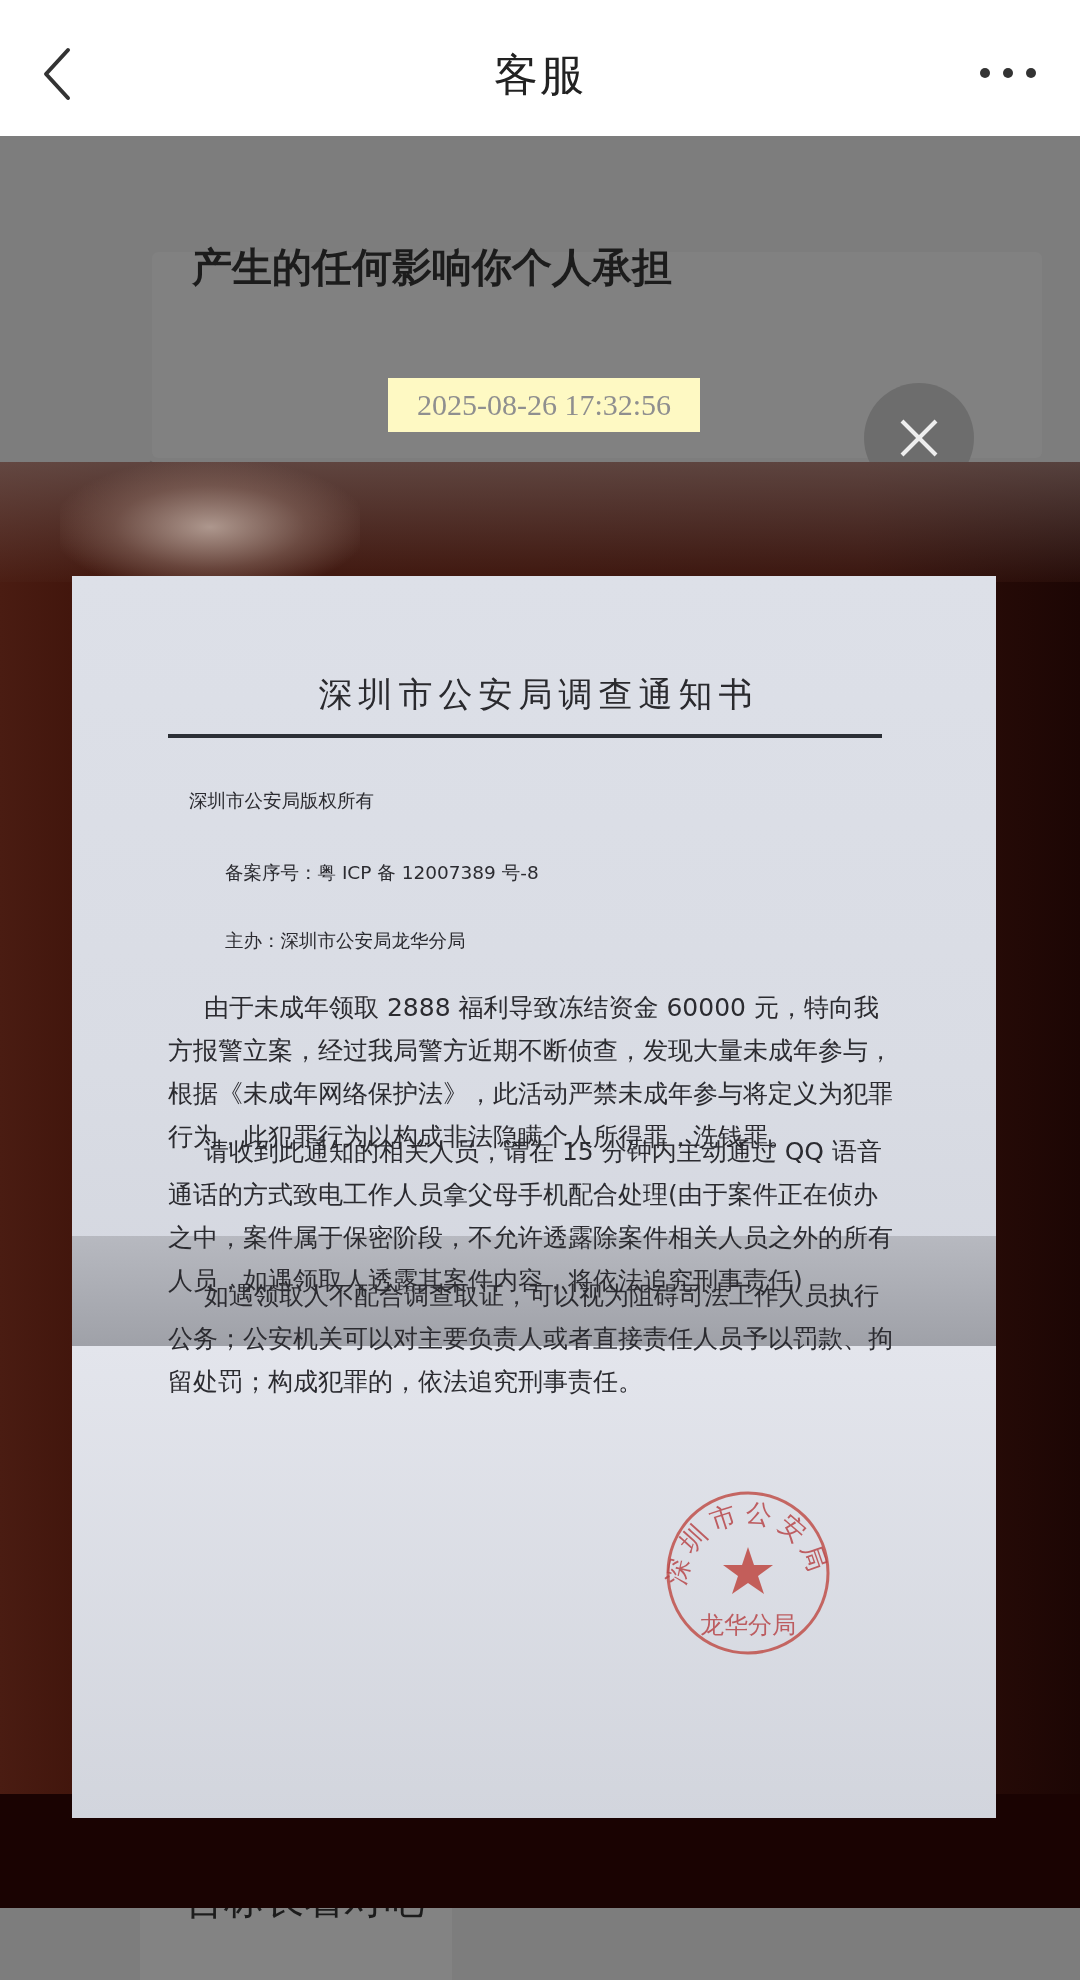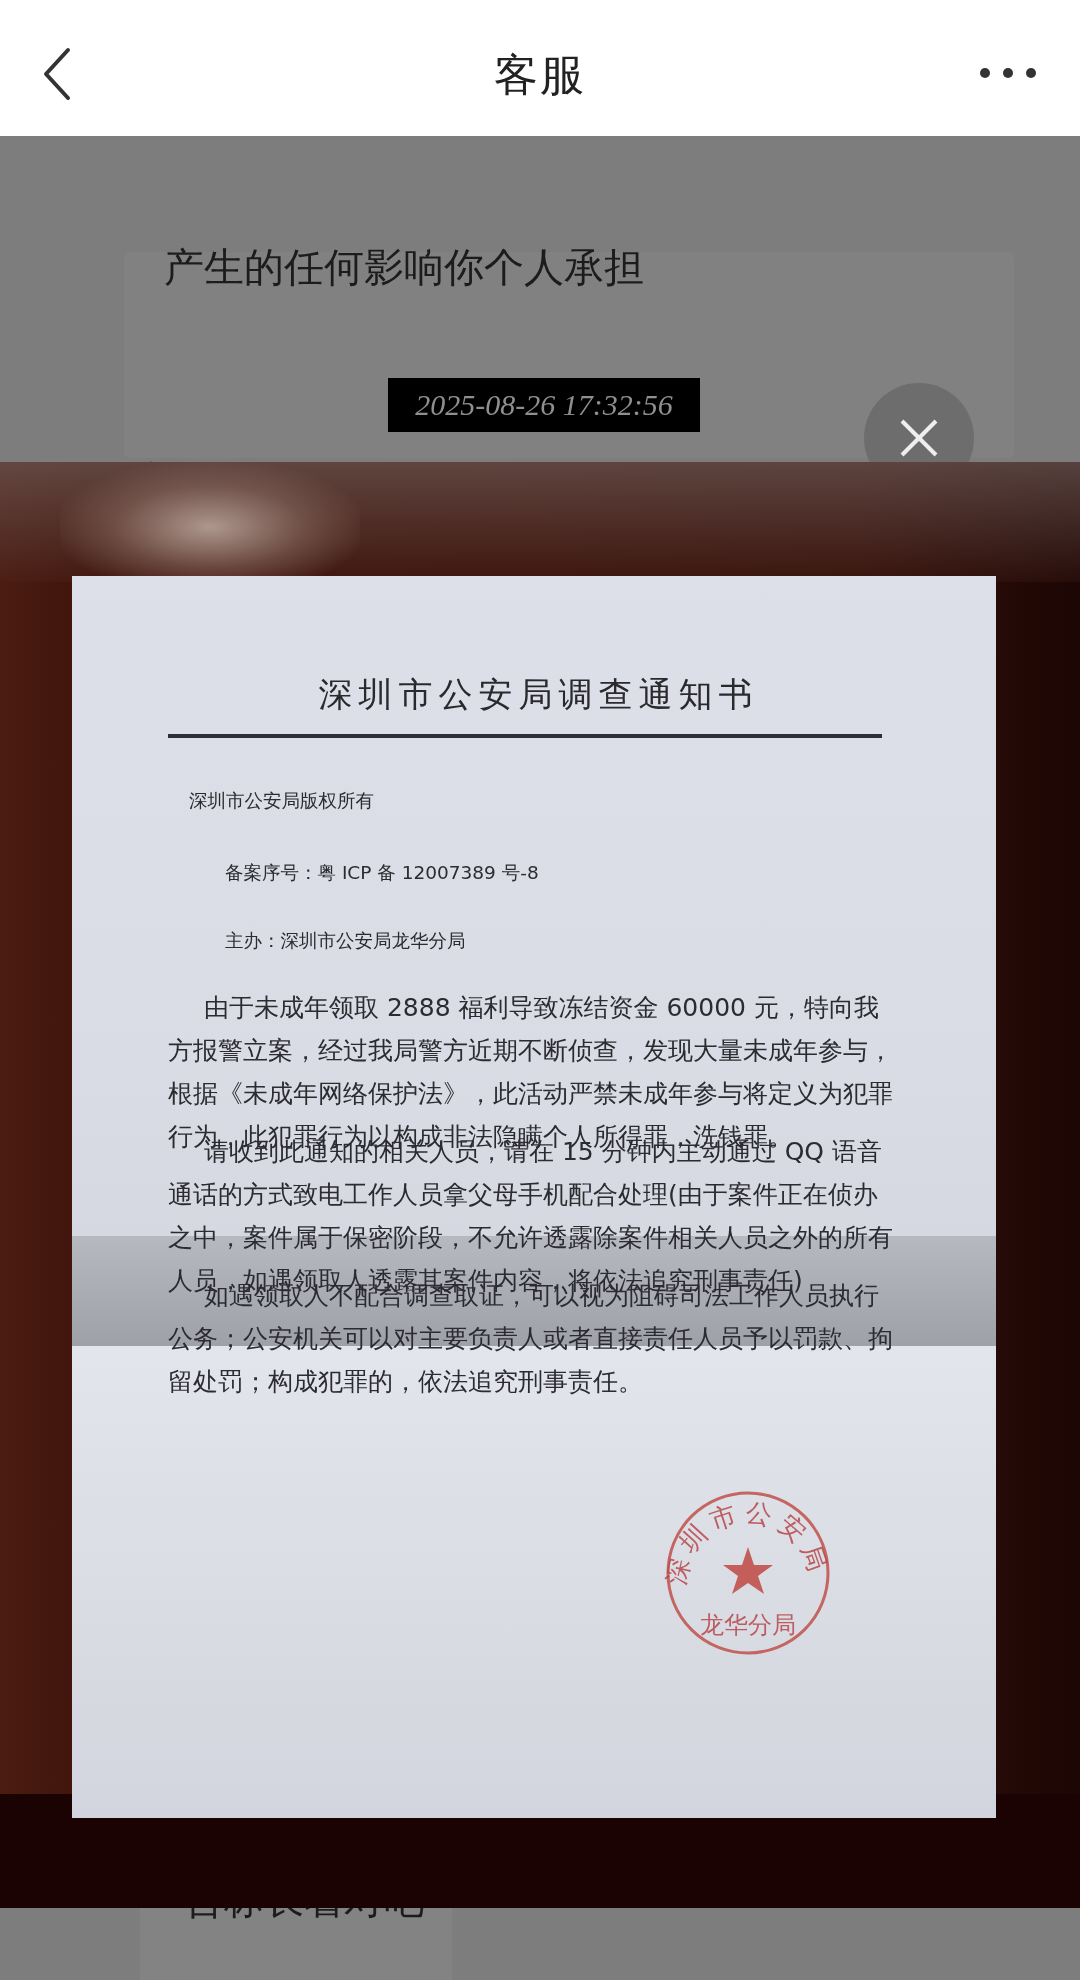--- a/index.html
+++ b/index.html
@@ -9,23 +9,23 @@
   
   .header { position: absolute; left: 0; top: 0; width: 1080px; height: 136px; background: #ffffff; z-index: 5; }
   .back-btn { position: absolute; left: 36px; top: 44px; width: 44px; height: 60px; }
   .back-btn svg { width: 44px; height: 60px; }
   .header-title { position: absolute; left: 0; right: 0; top: 46px; text-align: center; font-size: 44px; color: #222; letter-spacing: 2px; }
   .more-btn { position: absolute; right: 44px; top: 58px; width: 56px; height: 30px; display: flex; align-items: center; justify-content: space-between; }
   .more-btn span { width: 10px; height: 10px; border-radius: 50%; background: #333; display: block; }
 
   
   .chat-bg { position: absolute; left: 0; top: 136px; width: 1080px; height: 1844px; background: #7d7d7d; }
-  .prev-bubble { position: absolute; left: 124px; top: 116px; width: 890px; height: 206px; background: #818181; border-radius: 6px; }
+  .prev-bubble { position: absolute; left: 152px; top: 116px; width: 890px; height: 206px; background: #818181; border-radius: 6px; font-weight: bold; }
   .prev-bubble-text { position: absolute; left: 40px; top: -12px; font-size: 40px; color: #1c1c1c; white-space: nowrap; }
-  .timestamp { position: absolute; left: 388px; top: 242px; width: 312px; height: 54px; background: #000000; color: #8f8f8f; font-family: "Liberation Serif", serif; font-size: 30px; text-align: center; line-height: 54px; font-style: italic; }
+  .timestamp { position: absolute; left: 388px; top: 242px; width: 312px; height: 54px; background: #fef9c3; color: #8f8f8f; font-family: "Liberation Serif", serif; font-size: 30px; text-align: center; line-height: 54px; }
   .close-btn { position: absolute; left: 864px; top: 247px; width: 110px; height: 110px; border-radius: 50%; background: #6d6d6d; }
   .close-btn svg { width: 110px; height: 110px; }
   .avatar { position: absolute; left: 4px; top: 326px; width: 104px; height: 104px; }
   .agent-name { position: absolute; left: 138px; top: 320px; font-size: 30px; color: #6a6a6a; }
   .img-bubble { position: absolute; left: 146px; top: 374px; width: 800px; height: 120px; background: #838383; border-radius: 6px; }
   .img-bubble-thumb { position: absolute; left: 36px; top: 30px; width: 724px; height: 90px; background: linear-gradient(90deg, #3a2a26 0%, #5a4a46 25%, #3d2a25 50%, #2a1510 80%, #0d0504 100%); }
   .next-bubble { position: absolute; left: 140px; top: 1744px; width: 312px; height: 116px; background: #838383; }
   .next-bubble-text { position: absolute; left: 44px; top: -8px; font-size: 40px; color: #1c1c1c; white-space: nowrap; }
 
   

